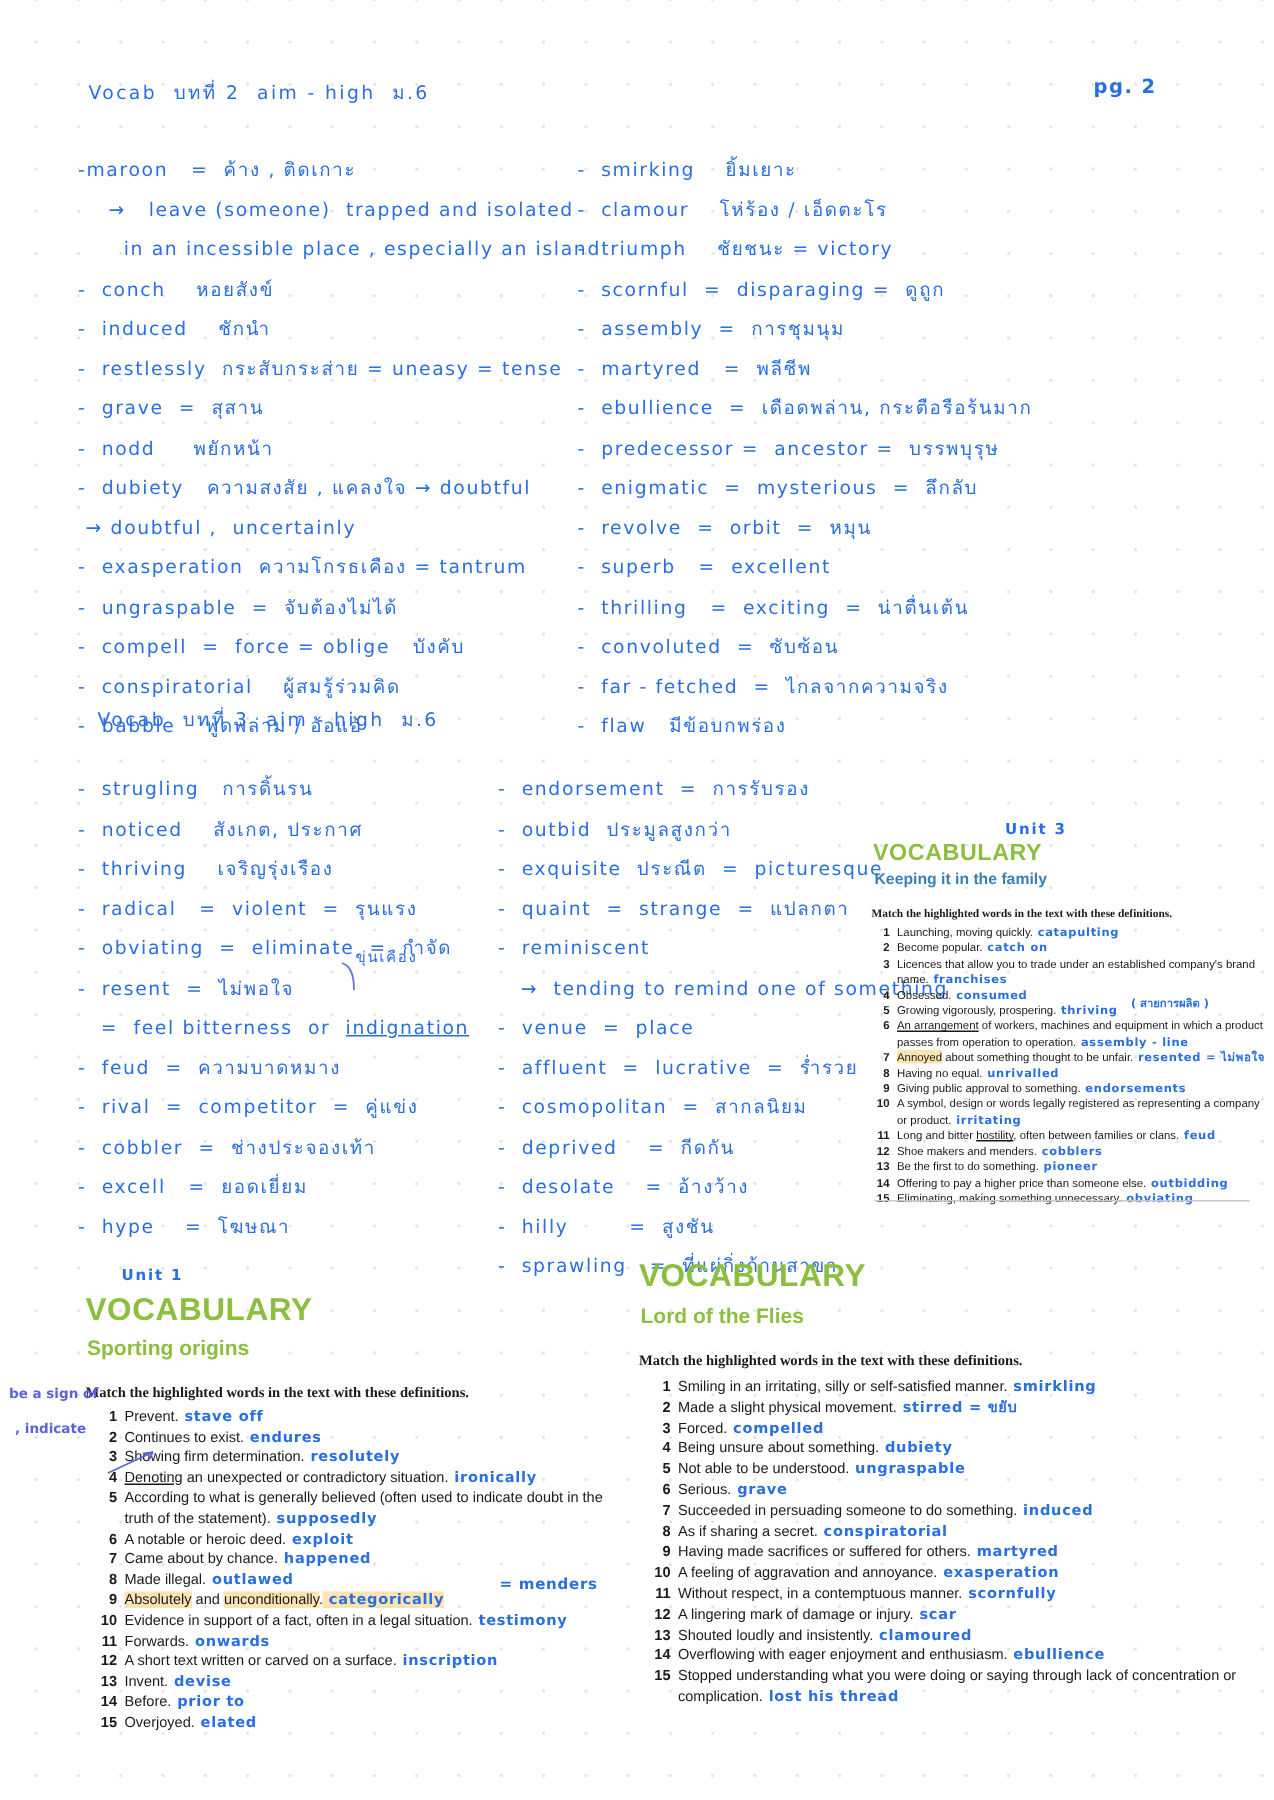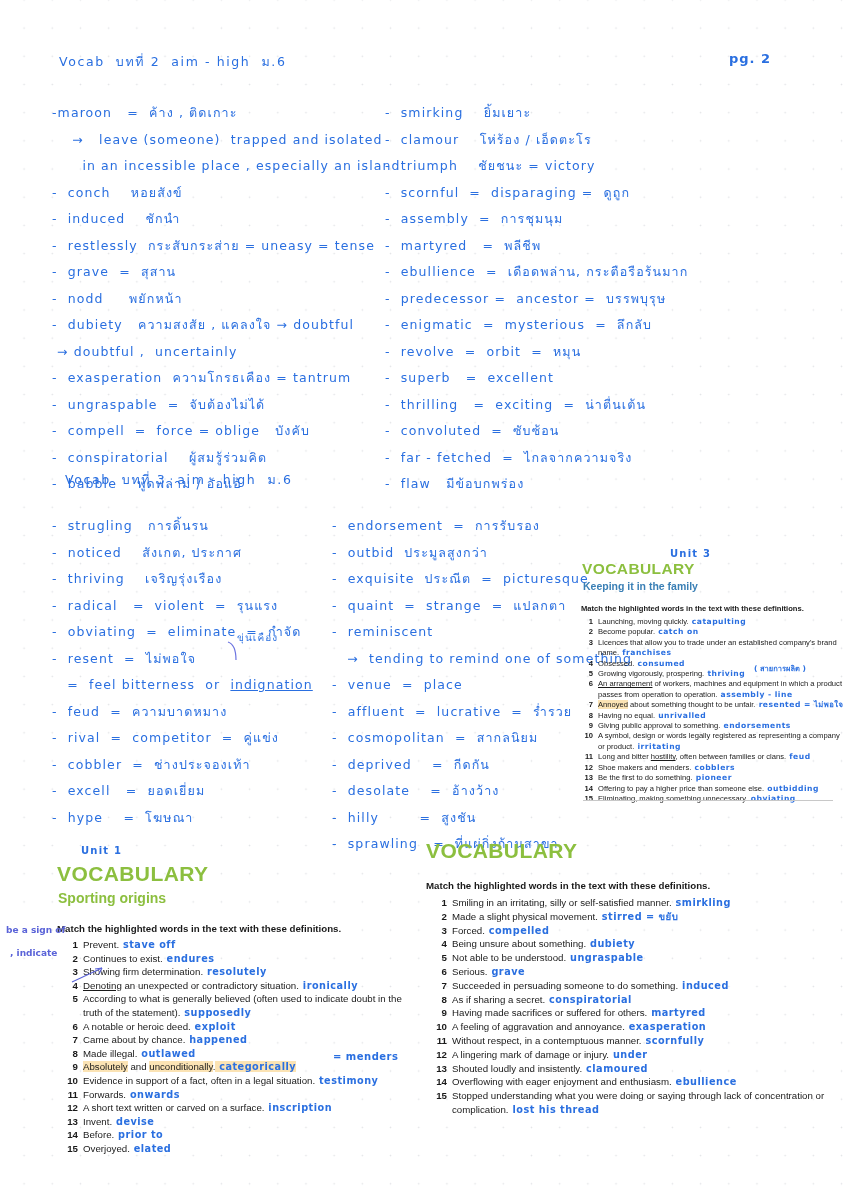--- a/index.html
+++ b/index.html
@@ -51,21 +51,21 @@
   }
   .voc-sub{
     color:#8cbf3f;
     font-weight:bold;
     font-family:"Liberation Sans", sans-serif;
   }
   .voc-sub.blue{color:#3a7fb5;}
   .instr{
     color:#1a1a1a;
     font-weight:bold;
-    font-family:Liberation Sans, sans-serif;
+    font-family:Liberation Serif, serif;
   }
   ol.defs{
     margin:0;padding:0;list-style:none;
     color:#1a1a1a;
     font-family:"Liberation Sans", sans-serif;
   }
   ol.defs li{
     display:flex;
     align-items:flex-start;
   }
@@ -266,20 +266,21 @@
 <div class="note" style="left:6px;top:925px;font-size:9px;">be a sign of</div>
 <div class="note" style="left:10px;top:948px;font-size:9px;">, indicate</div>
 <svg class="deco" style="left:72px;top:960px;width:40px;height:26px;">
   <path d="M0,22 L30,8" stroke="#5a63d8" stroke-width="1.1" fill="none"></path>
   <path d="M30,8 L23,9 M30,8 L27,14" stroke="#5a63d8" stroke-width="1.1" fill="none"></path>
 </svg>
 <div class="ans abs" style="left:333px;top:1051px;font-size:10px;">= menders</div>
 
 <div class="panel" style="left:425px;top:838px;width:410px;">
   <div class="voc-title" style="font-size:21px;margin-top:1px;margin-left:1px;">VOCABULARY</div>
+  <div class="voc-sub" style="font-size:14px;margin-top:6px;margin-left:2px;">Lord of the Flies</div>
   <div class="instr" style="font-size:9.7px;margin-top:17px;margin-left:1px;">Match the highlighted words in the text with these definitions.</div>
   <ol class="defs" id="u2-list" style="font-size:9.7px;line-height:13.8px;margin-top:5px;margin-left:7px;">
       <li>
         <span class="num" style="min-width: 15px;">1</span>
         <span class="txt">Smiling in an irritating, silly or self-satisfied manner.<span class="ans"> smirkling</span></span>
       </li>
       <li>
         <span class="num" style="min-width: 15px;">2</span>
         <span class="txt">Made a slight physical movement.<span class="ans"> stirred = ขยับ</span></span>
       </li>
@@ -314,21 +315,21 @@
       <li>
         <span class="num" style="min-width: 15px;">10</span>
         <span class="txt">A feeling of aggravation and annoyance.<span class="ans"> exasperation</span></span>
       </li>
       <li>
         <span class="num" style="min-width: 15px;">11</span>
         <span class="txt">Without respect, in a contemptuous manner.<span class="ans"> scornfully</span></span>
       </li>
       <li>
         <span class="num" style="min-width: 15px;">12</span>
-        <span class="txt">A lingering mark of damage or injury.<span class="ans"> under</span></span>
+        <span class="txt">A lingering mark of damage or injury.<span class="ans"> scar</span></span>
       </li>
       <li>
         <span class="num" style="min-width: 15px;">13</span>
         <span class="txt">Shouted loudly and insistently.<span class="ans"> clamoured</span></span>
       </li>
       <li>
         <span class="num" style="min-width: 15px;">14</span>
         <span class="txt">Overflowing with eager enjoyment and enthusiasm.<span class="ans"> ebullience</span></span>
       </li>
       <li>

